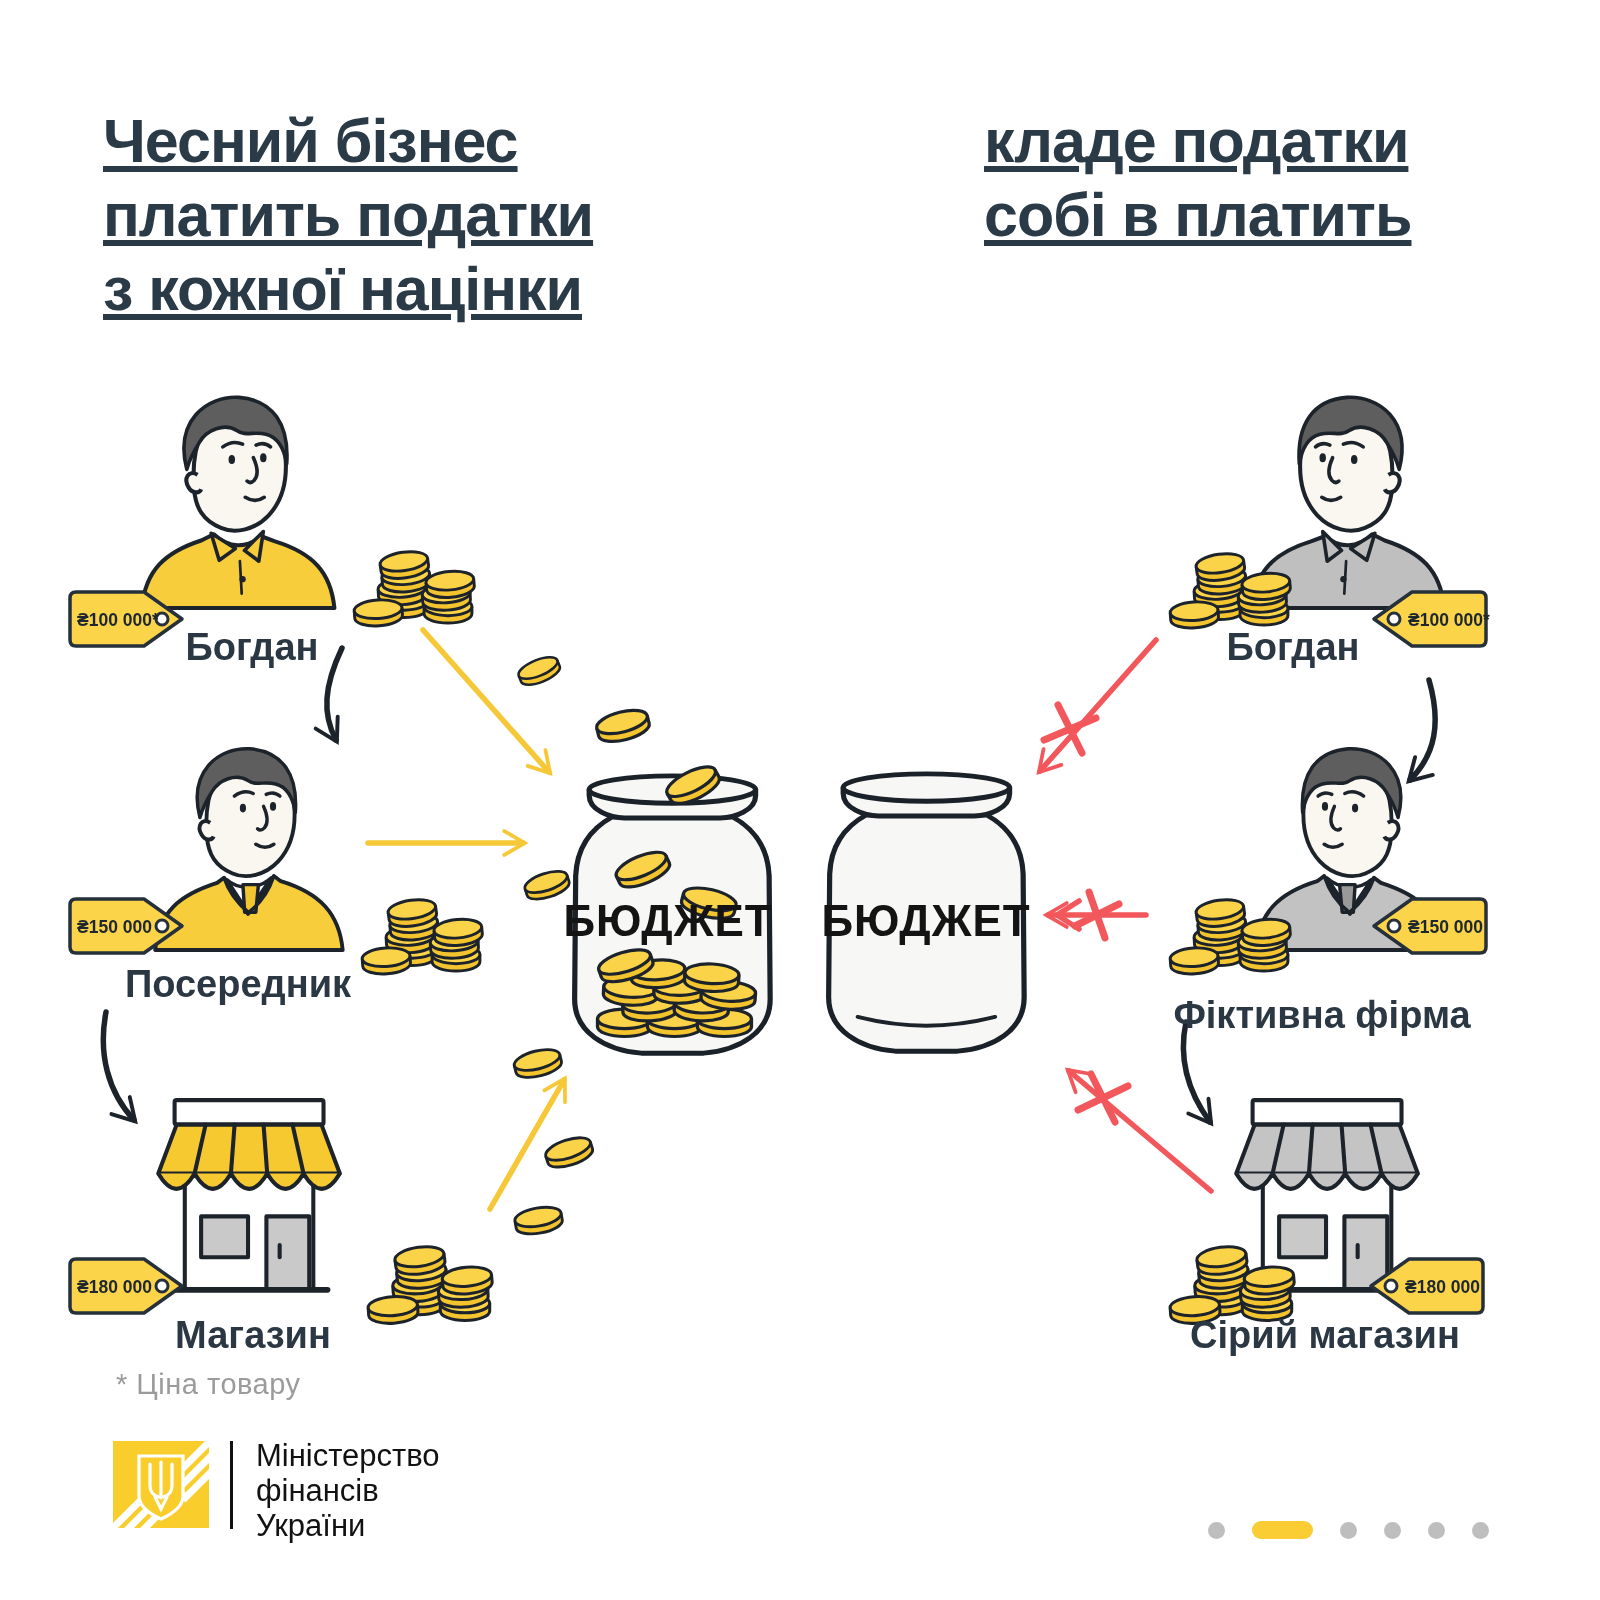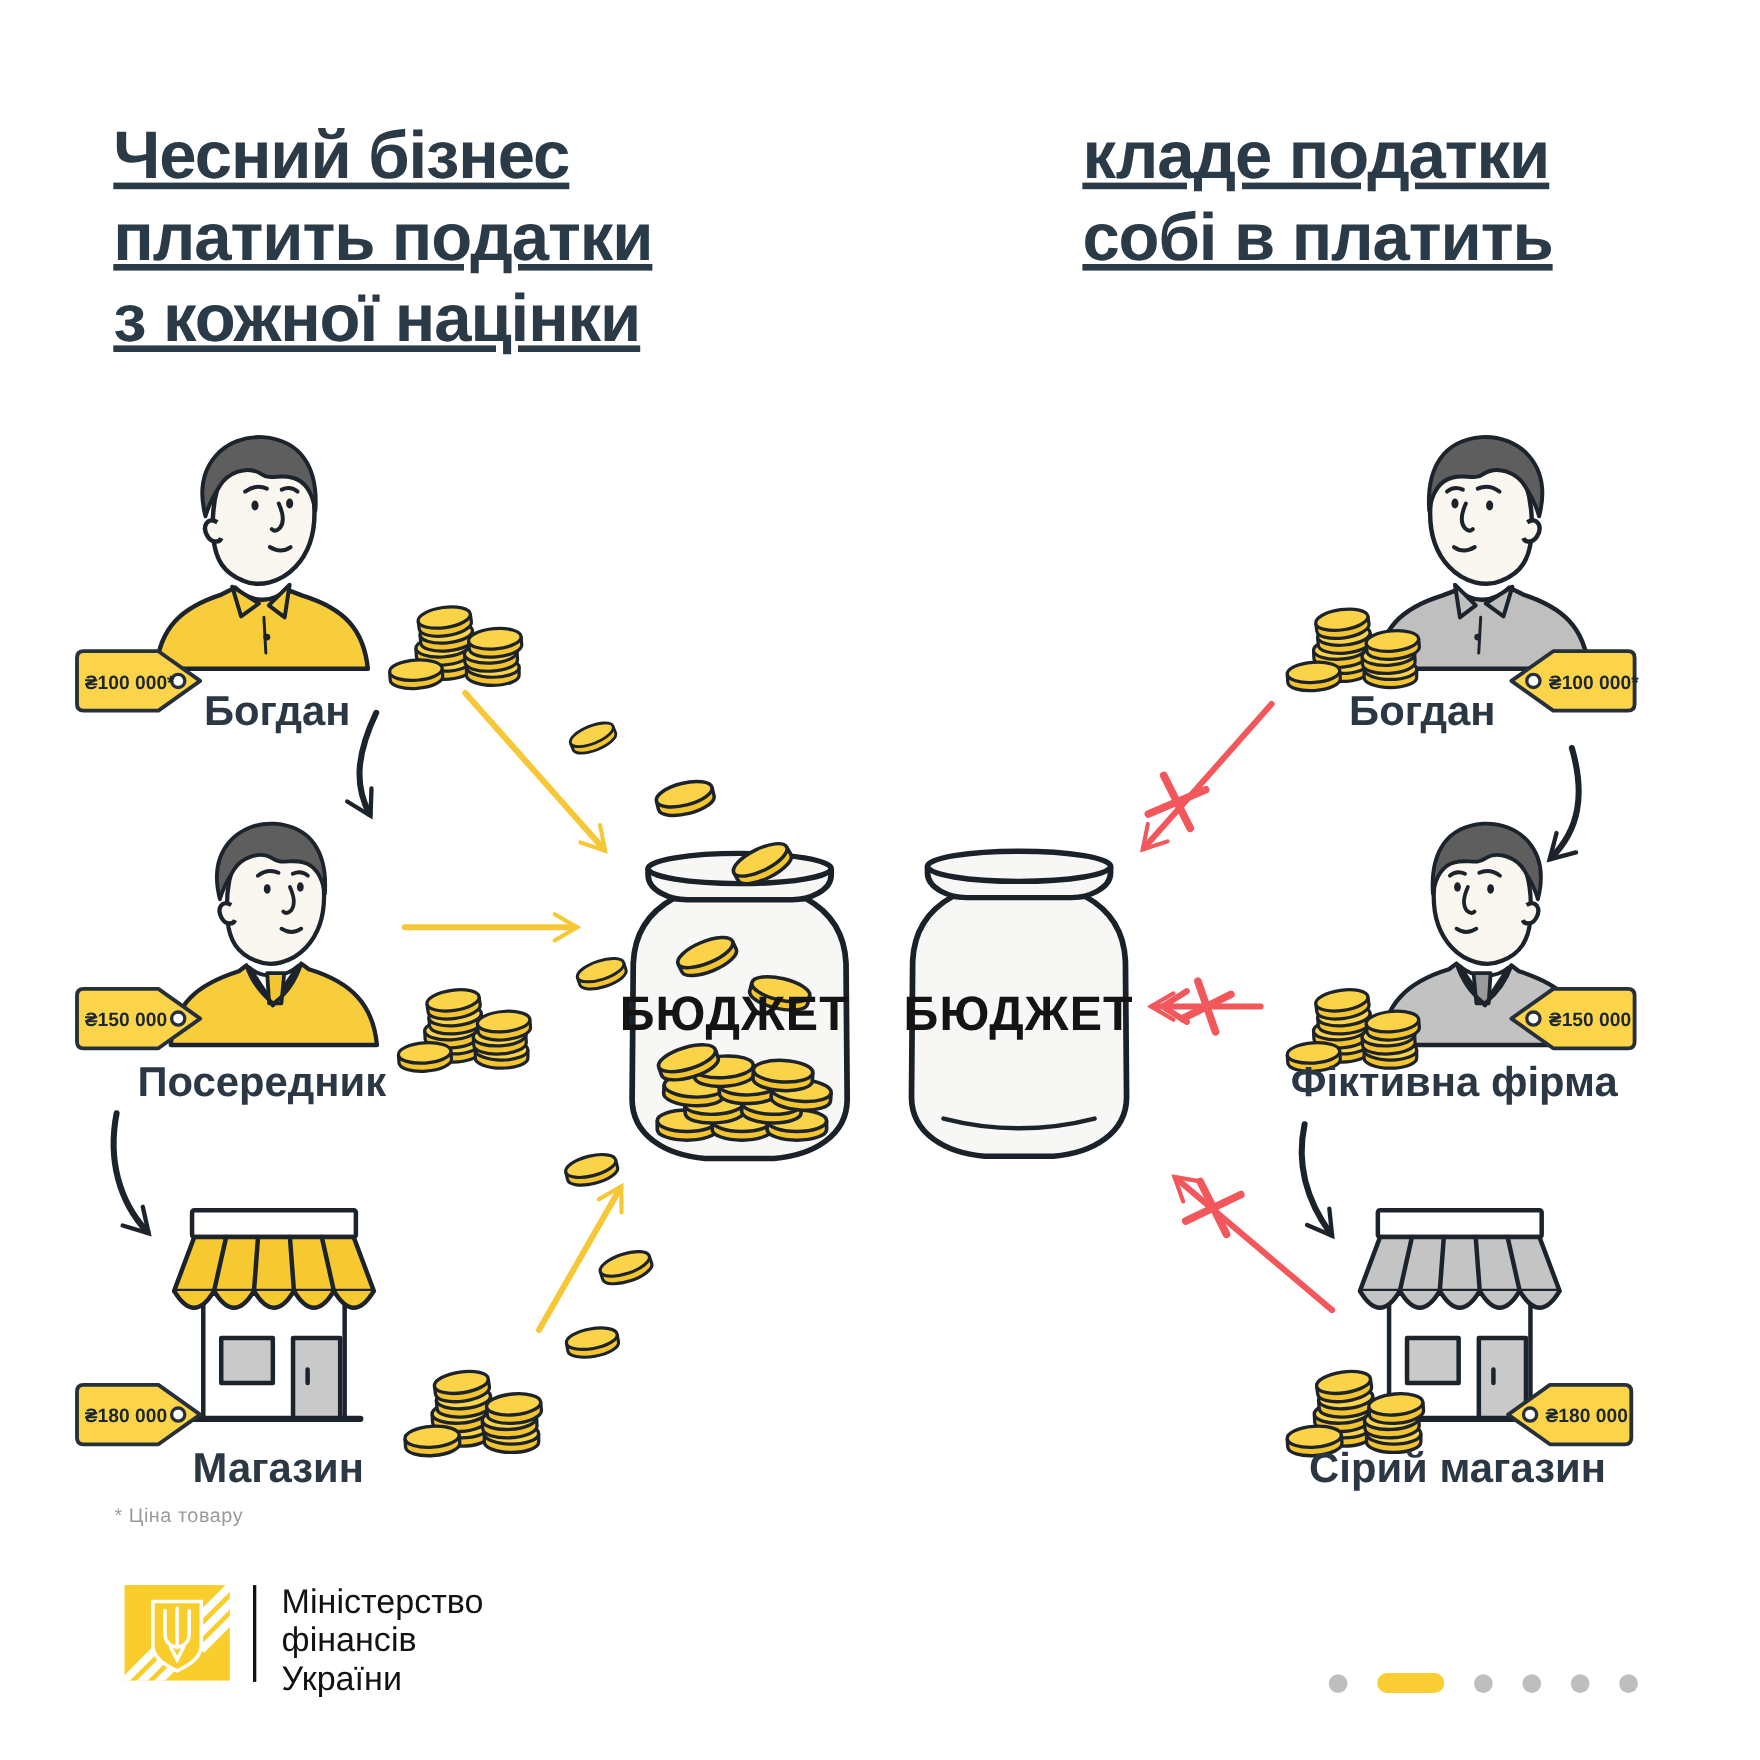--- a/index.html
+++ b/index.html
@@ -2,21 +2,21 @@
 <html><head>
 <meta charset="utf-8">
 <style>
   html,body{margin:0;padding:0;background:#ffffff;}
   body{width:1600px;height:1600px;overflow:hidden;font-family:"Liberation Sans","DejaVu Sans",sans-serif;}
   .canvas{position:relative;width:1600px;height:1600px;background:#fff;}
   .canvas > svg.scene{position:absolute;left:0;top:0;}
 
   .title{position:absolute;font-weight:700;font-size:61px;line-height:74px;color:#2B3A47;letter-spacing:-1px;white-space:nowrap;text-decoration:underline;}
   .actor-label{position:absolute;transform:translateX(-50%);font-weight:700;font-size:38px;color:#2B3844;white-space:nowrap;text-align:right;}
-  .footnote{position:absolute;left:104px;top:1368px;font-size:18px;color:#9B9B9B;letter-spacing:.5px;text-align:center;}
+  .footnote{position:absolute;left:116px;top:1368px;font-size:29px;color:#9B9B9B;letter-spacing:.5px;text-align:center;}
   .logo-text{position:absolute;left:256px;top:1438px;font-size:31px;line-height:35px;color:#121212;}
   .logo-text .bold{font-weight:400;}
   .logo-divider{position:absolute;left:230px;top:1441px;width:3px;height:88px;background:#121212;}
   .logo-mark{position:absolute;left:113px;top:1441px;}
 
   .carousel{position:absolute;left:1208px;top:1521px;display:flex;gap:27px;align-items:center;}
   .car-dot{width:17px;height:17px;border-radius:50%;background:#BEBEBE;}
   .car-pill{width:61px;height:18px;border-radius:9px;background:#F9CD33;}
 
   
@@ -236,21 +236,21 @@
   </div>
   <div class="title" style="left:984px;top:104px">
     <div>кладе податки</div>
     <div>собі в платить</div>
   </div>
 
   <div class="actor-label" style="left:252px;top:626px">Богдан</div>
   <div class="actor-label" style="left:238px;top:963px">Посередник</div>
   <div class="actor-label" style="left:253px;top:1314px">Магазин</div>
   <div class="actor-label" style="left:1293px;top:626px">Богдан</div>
-  <div class="actor-label" style="left:1322px;top:963px">Фіктивна фірма</div>
+  <div class="actor-label" style="left:1322px;top:994px">Фіктивна фірма</div>
   <div class="actor-label" style="left:1325px;top:1314px">Сірий магазин</div>
 
   <div class="footnote">* Ціна товару</div>
 
   <svg class="logo-mark" width="96" height="87" viewBox="0 0 96 87">
     <defs>
         <clipPath id="lgclip">
           <rect x="0" y="0" width="96" height="87"></rect>
         </clipPath>
       </defs>

